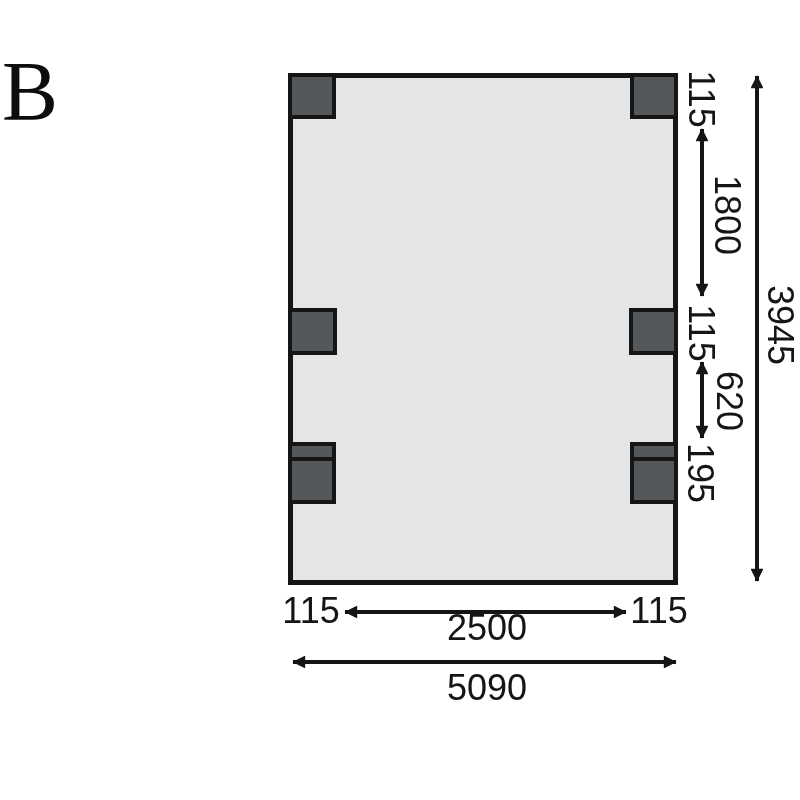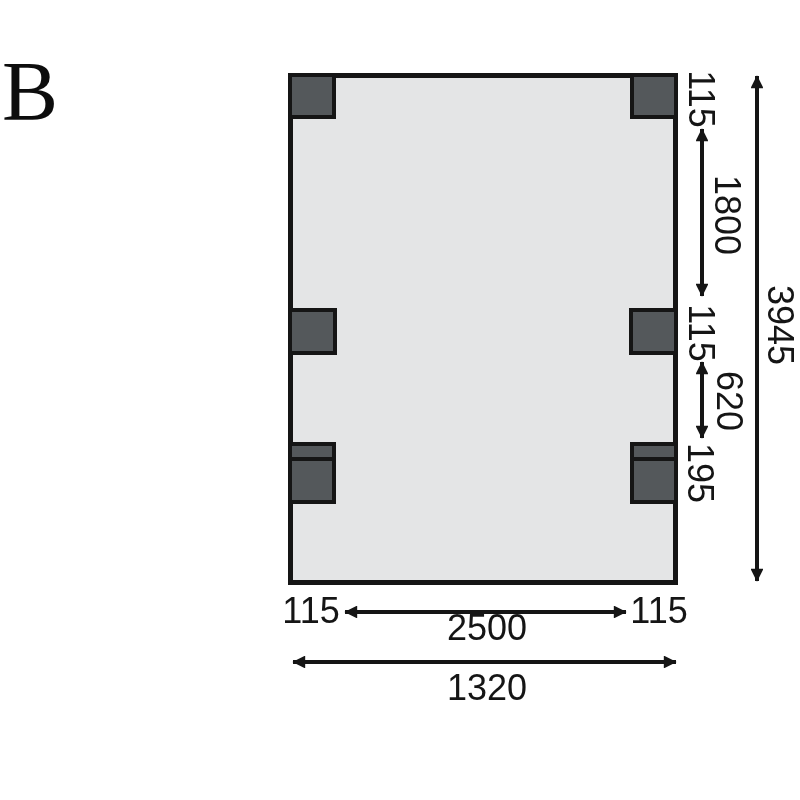--- a/index.html
+++ b/index.html
@@ -73,15 +73,15 @@
   <div class="dim v" style="left:701px;top:99px;">115</div>
   <div class="dim v" style="left:727px;top:215px;">1800</div>
   <div class="dim v" style="left:701px;top:333px;">115</div>
   <div class="dim v" style="left:729px;top:401px;">620</div>
   <div class="dim v" style="left:700px;top:473px;">195</div>
   <div class="dim v" style="left:780px;top:325px;">3945</div>
 
   <div class="dim" style="left:311px;top:611px;">115</div>
   <div class="dim" style="left:487px;top:628px;">2500</div>
   <div class="dim" style="left:659px;top:611px;">115</div>
-  <div class="dim" style="left:487px;top:688px;">1320</div>
+  <div class="dim" style="left:487px;top:688px;">5090</div>
 
 </div>
 
 </body></html>

